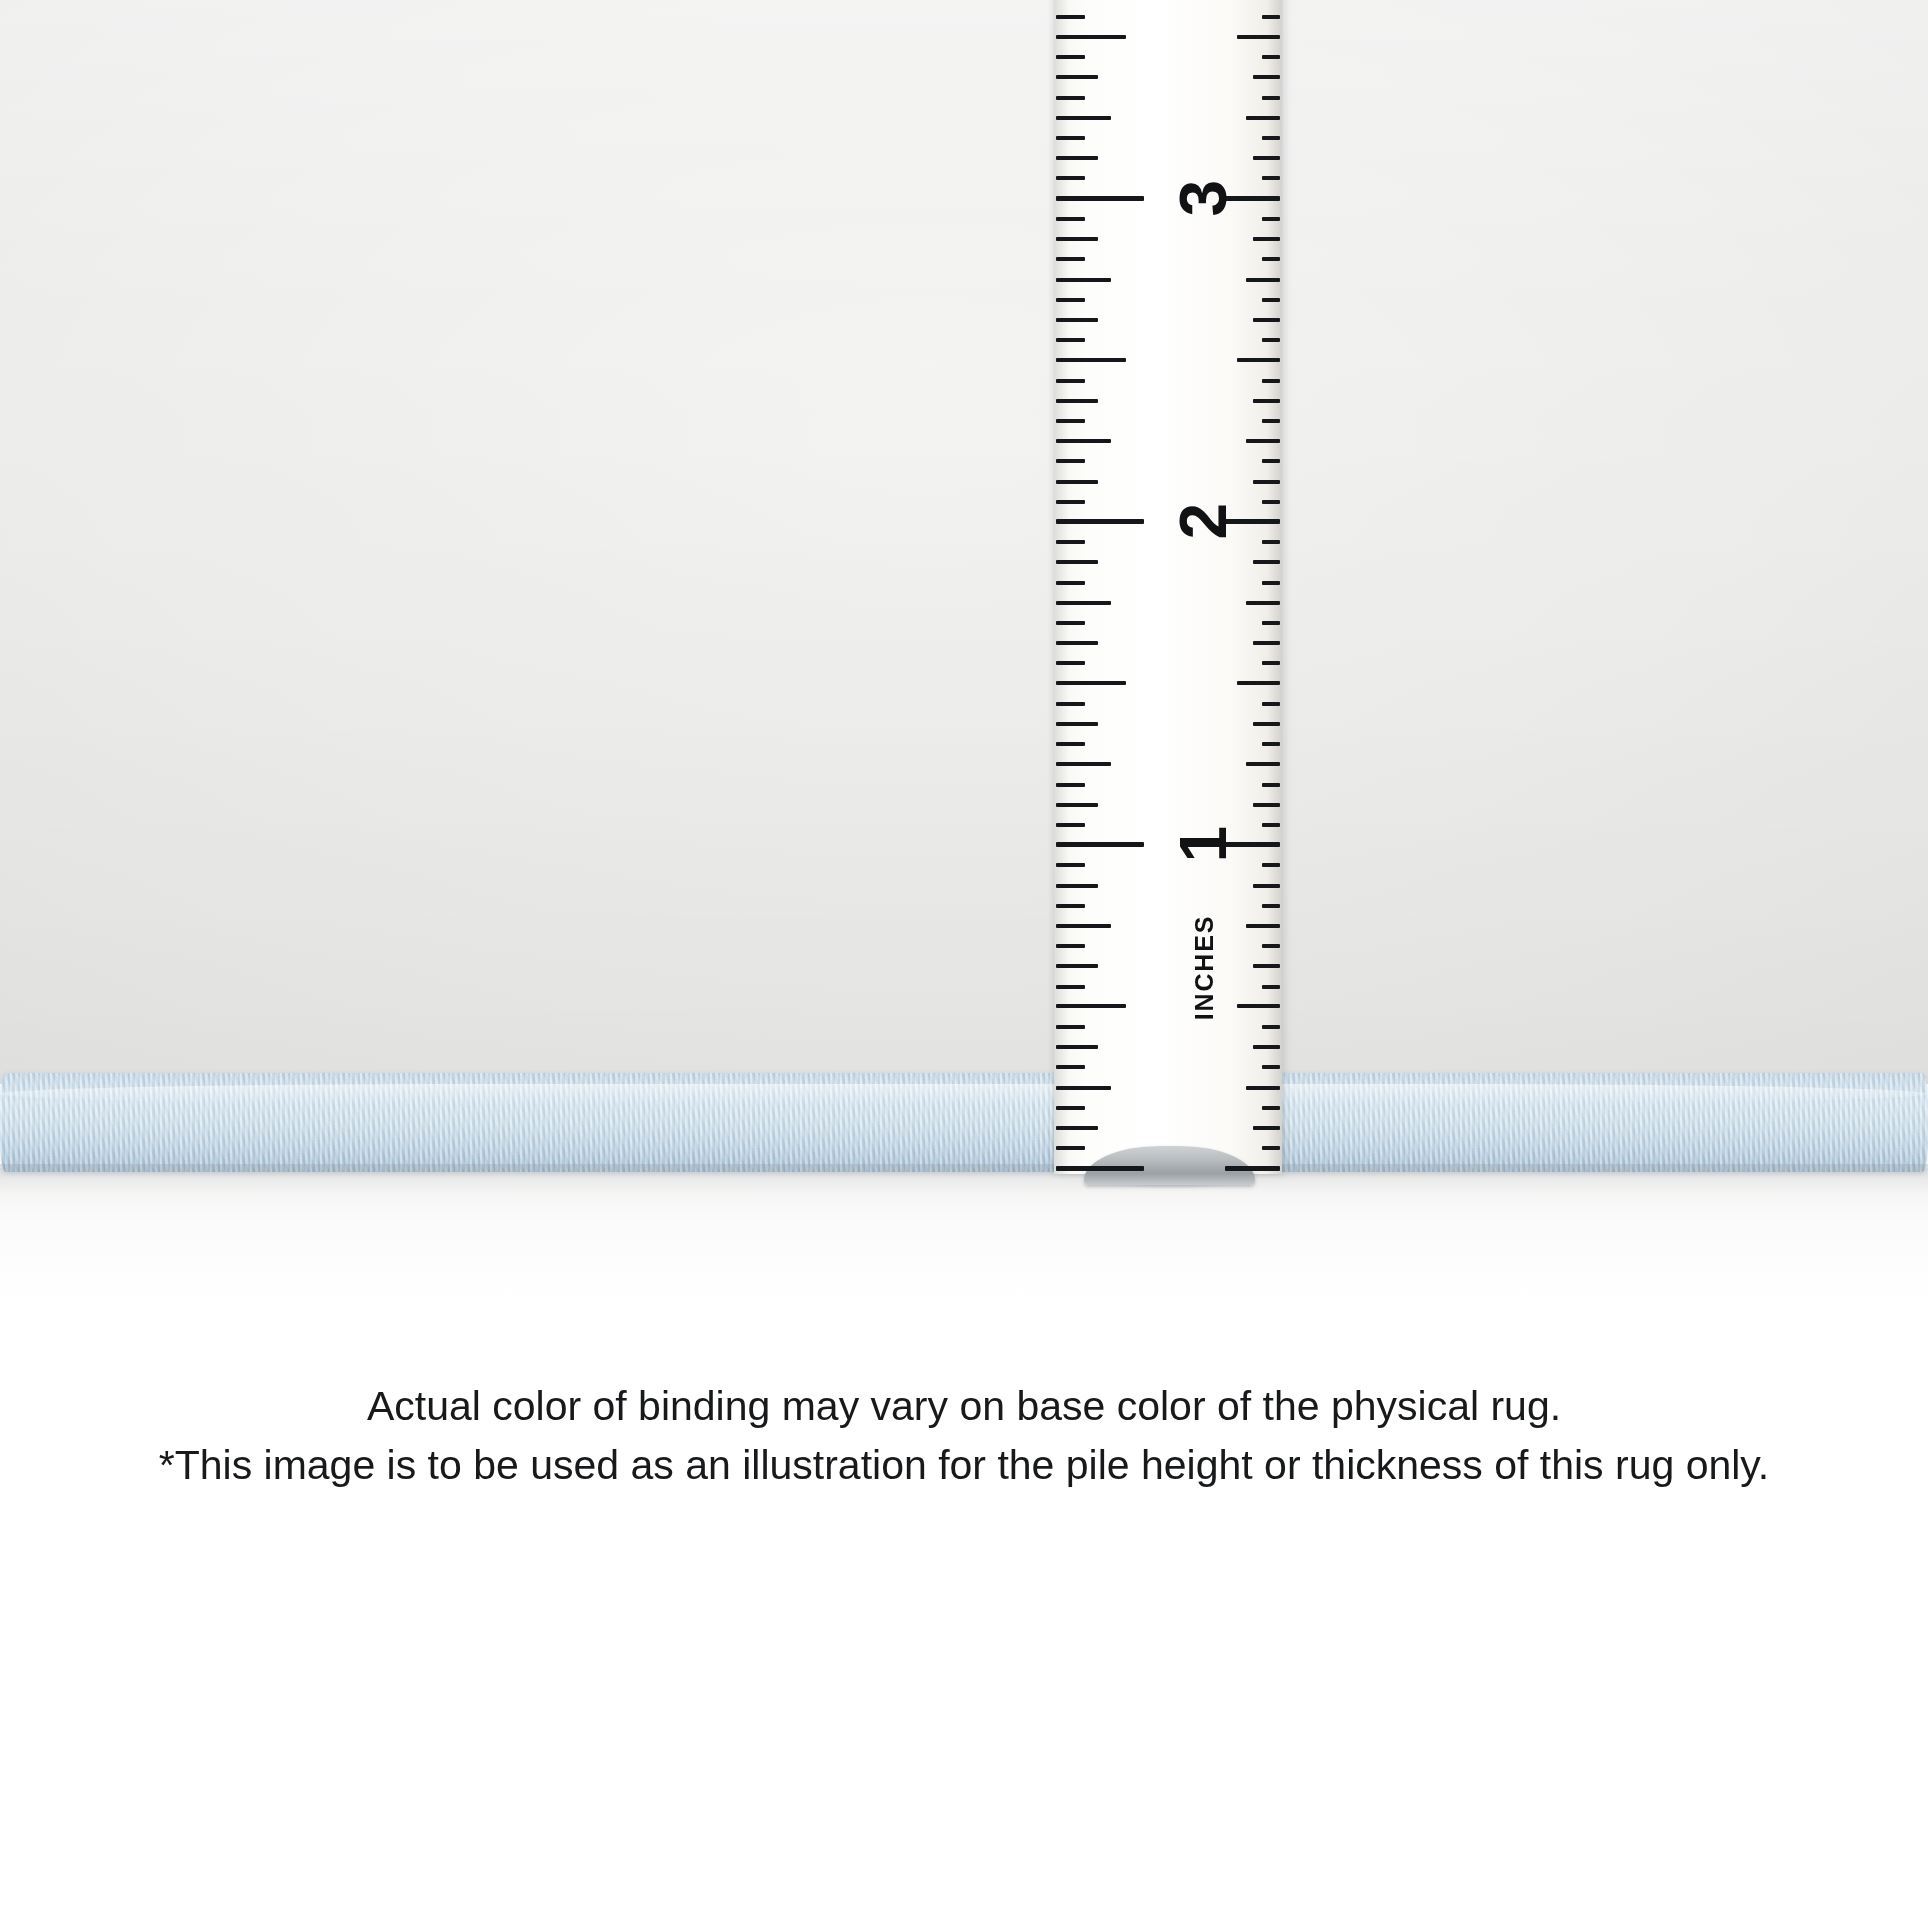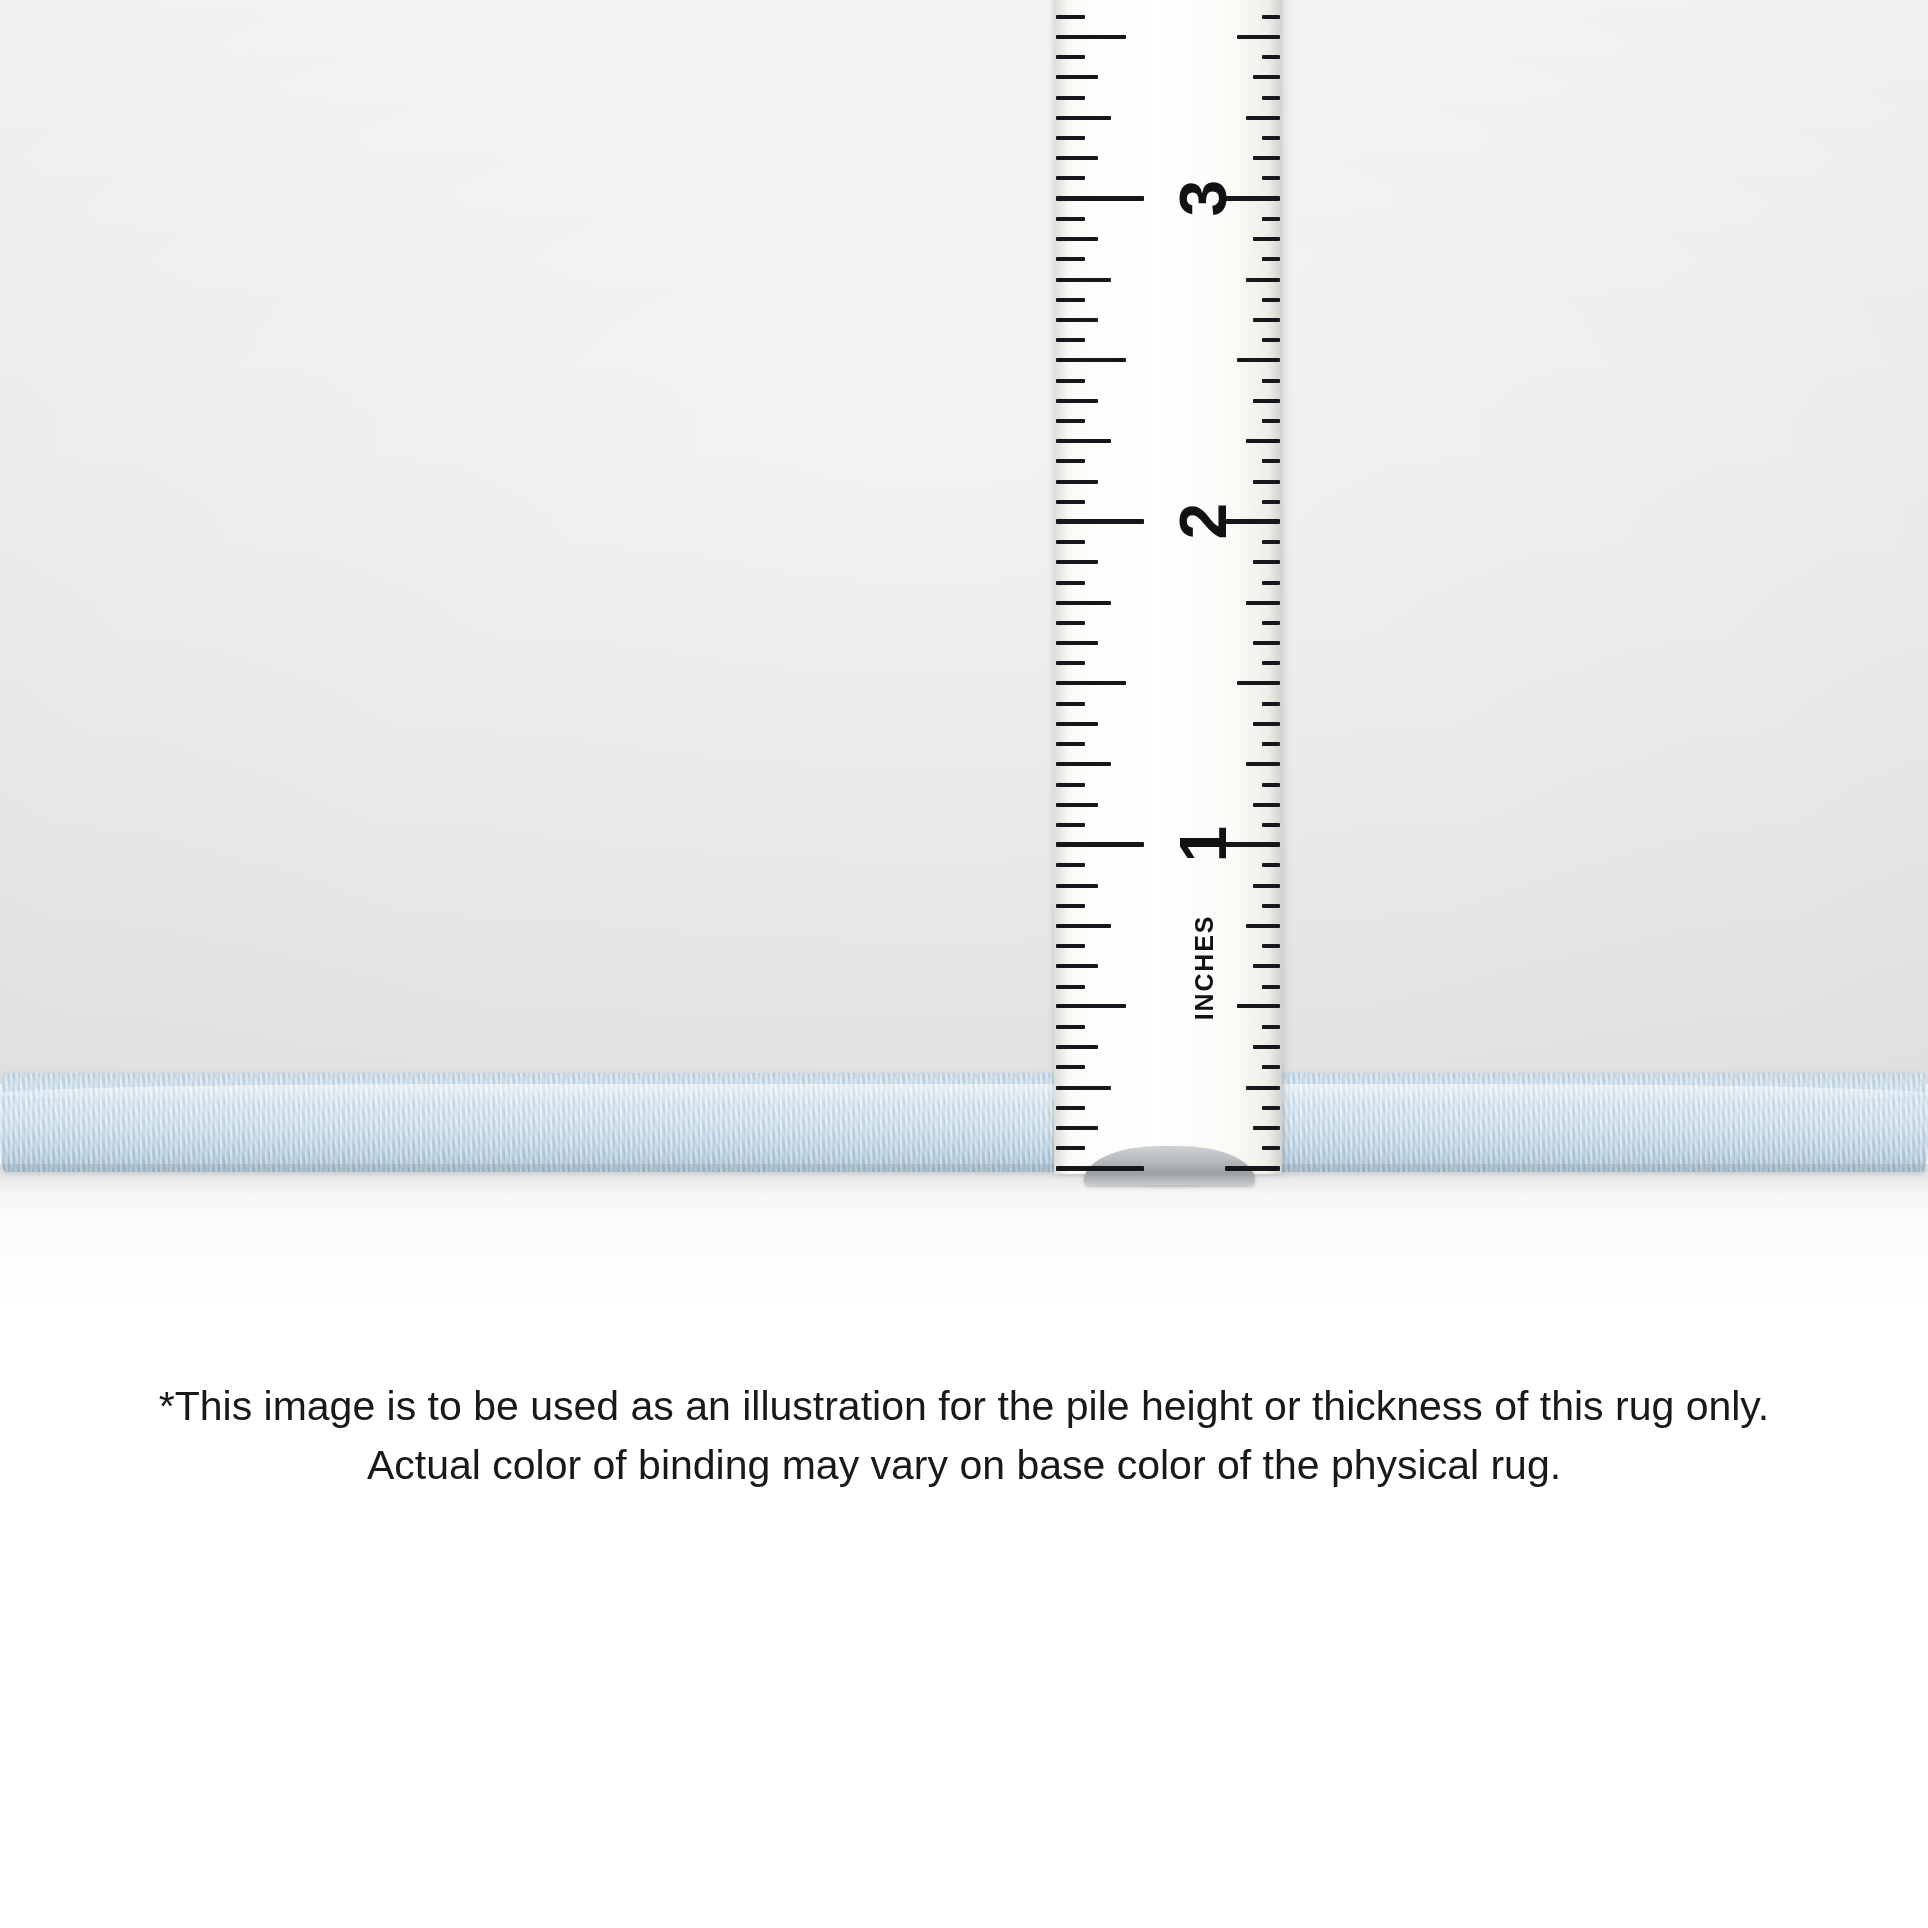--- a/index.html
+++ b/index.html
@@ -373,16 +373,16 @@
     </div>
 
   <div class="num big" id="num1" style="left: 1153px; top: 804px; width: 101px; height: 81px; line-height: 81px; text-align: center;">1</div>
   <div class="num big" id="num2" style="left: 1153px; top: 481px; width: 101px; height: 81px; line-height: 81px; text-align: center;">2</div>
   <div class="num big" id="num3" style="left: 1153px; top: 158px; width: 101px; height: 81px; line-height: 81px; text-align: center;">3</div>
   <div class="inches-label" id="inchesLabel" style="left: 1131px; top: 951px; width: 147px; height: 33px; line-height: 33px; text-align: center;">INCHES</div>
 
 </div>
 
 <div id="caption">
+  <span class="line">Actual color of binding may vary on base color of the physical rug.</span>
   <span class="line">*This image is to be used as an illustration for the pile height or thickness of this rug only.</span>
-  <span class="line">Actual color of binding may vary on base color of the physical rug.</span>
 </div>
 
 
 </body></html>

